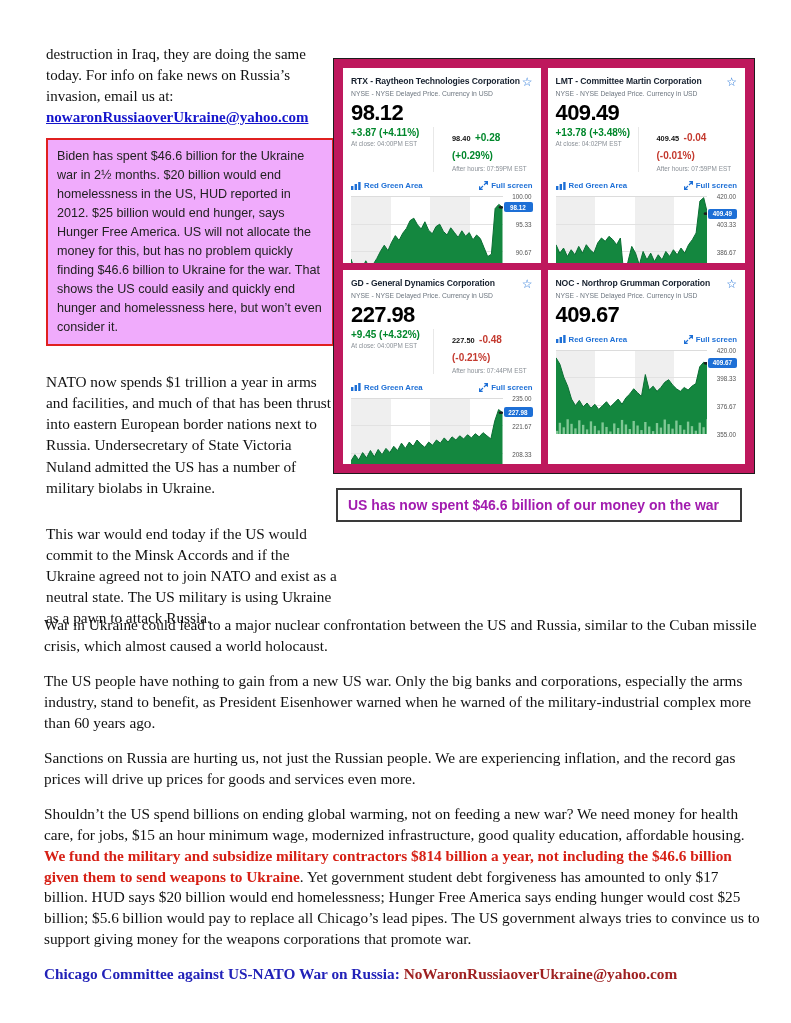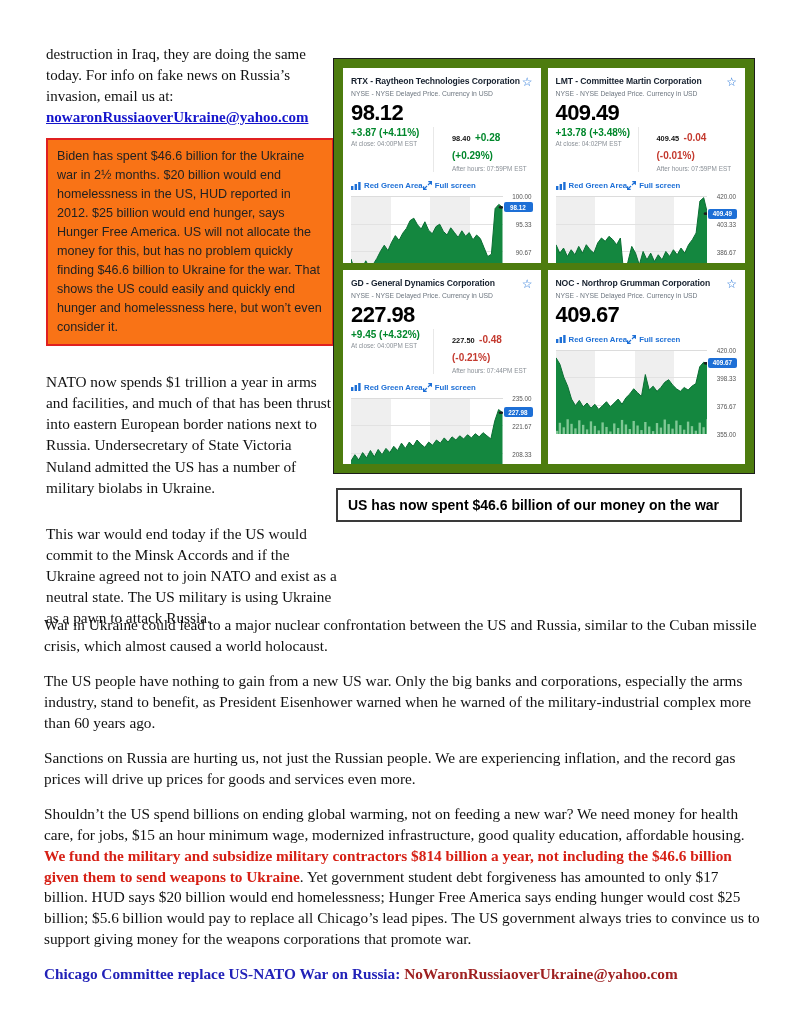--- a/index.html
+++ b/index.html
@@ -3,47 +3,47 @@
 <meta charset="utf-8">
 <style>
   html,body{margin:0;padding:0;}
   body{width:791px;height:1023px;position:relative;background:#ffffff;
        font-family:"Liberation Serif",serif;color:#111;overflow:hidden;}
 
   
   .col-left{position:absolute;left:46px;top:44px;width:292px;}
   .intro{font-size:15px;line-height:1.4;}
   .email-link{color:#1515cc;font-weight:bold;text-decoration:underline;font-size:15px;}
-  .yellow-box{box-sizing:border-box;margin-top:10px;width:288px;background:#f97316;
+  .yellow-box{box-sizing:border-box;margin-top:10px;width:288px;background:#f0abfc;
       border:2px solid #e02020;padding:7px 9px;font-family:"Liberation Sans",sans-serif;
       font-size:12.6px;line-height:1.51;color:#222;}
   .para{margin-top:25px;font-size:15.3px;line-height:1.38;width:292px;}
 
   
   .col-right{position:absolute;left:333px;top:45px;width:422px;}
   .title-box{box-sizing:border-box;width:410px;border:2px solid #2b2b2b;padding:5px 10px 6px;
       font-weight:bold;font-size:17px;line-height:1.32;color:#2222b8;}
-  .panel{box-sizing:border-box;margin-top:13px;width:422px;height:416px;background:#4d7c0f;
+  .panel{box-sizing:border-box;margin-top:13px;width:422px;height:416px;background:#be185d;
       border:1px solid #1c1c1c;padding:9px;display:grid;grid-template-columns:1fr 1fr;gap:7px;}
   .card{background:#fff;padding:8px 8px 3px;font-family:"Liberation Sans",sans-serif;
       position:relative;overflow:hidden;}
   .card-head{display:flex;justify-content:space-between;align-items:flex-start;}
   .card-title{font-size:8.6px;font-weight:bold;color:#16202e;letter-spacing:-0.1px;}
   .star{color:#1d6fd6;font-size:12px;line-height:1;cursor:pointer;}
   .card-sub{font-size:6.8px;color:#6e7780;margin-top:2px;}
   .price{font-size:22px;font-weight:bold;color:#000;margin-top:4px;letter-spacing:-0.6px;line-height:1.05;}
   .change-row{display:flex;margin-top:3px;}
   .chg-left{width:82px;flex:0 0 82px;}
   .chg-right{flex:1;border-left:1px solid #e8e8e8;padding-left:18px;}
   .chg{font-size:10px;font-weight:bold;}
   .pos{color:#00872b;}
   .neg{color:#c43a2f;}
   .after-price{font-size:7.4px;font-weight:bold;color:#111;}
   .when{font-size:6.4px;color:#8a9097;margin-top:2px;}
-  .links-row{display:flex;gap:0;margin-top:9px;align-items:center;}
+  .links-row{display:flex;gap:0;margin-top:9px;align-items:center;justify-content:space-between;}
   .link{display:inline-flex;gap:3px;align-items:center;color:#1d6fd6;font-size:7.8px;
       font-weight:bold;cursor:pointer;}
   .link svg{display:block;}
   .chart-area{display:flex;margin-top:6px;height:84px;}
   .plot{flex:1;position:relative;
       background-image:
         linear-gradient(#dcdcdc,#dcdcdc),
         linear-gradient(#e2e2e2,#e2e2e2),
         linear-gradient(#e2e2e2,#e2e2e2),
         linear-gradient(#dcdcdc,#dcdcdc),
@@ -51,21 +51,21 @@
       background-size:100% 1px,100% 1px,100% 1px,100% 1px,100% 100%;
       background-position:0 0,0 33.33%,0 66.67%,0 100%,0 0;
       background-repeat:no-repeat;}
   .axis{width:30px;flex:0 0 30px;position:relative;font-size:6.3px;color:#555;}
   .tick{position:absolute;right:1px;transform:translateY(-50%);white-space:nowrap;}
   .t0{top:0}.t1{top:33.33%}.t2{top:66.67%}.t3{top:100%}
   .badge{position:absolute;left:1px;right:0;background:#1d6fd6;color:#fff;font-weight:bold;
       font-size:6.3px;padding:1.5px 0;border-radius:2px;text-align:center;transform:translateY(-50%);}
   .banner{box-sizing:border-box;margin-top:14px;margin-left:3px;width:406px;border:2px solid #3a3a3a;
       padding:7px 10px;font-family:"Liberation Sans",sans-serif;font-weight:bold;font-size:14px;
-      color:#000000;}
+      color:#a21caf;}
 
   
   .bottom{position:absolute;left:44px;top:607px;width:716px;font-size:15.3px;line-height:1.37;}
   .bottom p{margin:8px 0 14px;}
   .red-bold{color:#d62015;font-weight:bold;}
   .footer{margin-top:7px;font-weight:bold;font-size:15.3px;}
   .footer .org{color:#2222b8;}
   .footer .mail{color:#9e2121;text-decoration:none;}
 </style>
 </head>
@@ -461,15 +461,15 @@
 
   <div class="banner">US has now spent $46.6 billion of our money on the war</div>
 </div>
 
 <div class="bottom">
   <p>War in Ukraine could lead to a major nuclear confrontation between the US and Russia, similar to the Cuban missile crisis, which almost caused a world holocaust.</p>
   <p>The US people have nothing to gain from a new US war. Only the big banks and corporations, especially the arms industry, stand to benefit, as President Eisenhower warned when he warned of the military-industrial complex more than 60 years ago.</p>
   <p>Sanctions on Russia are hurting us, not just the Russian people. We are experiencing inflation, and the record gas prices will drive up prices for goods and services even more.</p>
   <p><span>Shouldn’t the US spend billions on ending global warming, not on feeding a new war? We need money for health care, for jobs, $15 an hour minimum wage, modernized infrastructure, good quality education, affordable housing. </span><span class="red-bold">We fund the military and subsidize military contractors $814 billion a year, not including the $46.6 billion given them to send weapons to Ukraine</span><span>. Yet government student debt forgiveness has amounted to only $17 billion. HUD says $20 billion would end homelessness; Hunger Free America says ending hunger would cost $25 billion; $5.6 billion would pay to replace all Chicago’s lead pipes. The US government always tries to convince us to support giving money for the weapons corporations that promote war.</span></p>
   <div class="footer">
-    <span class="org">Chicago Committee replace US-NATO War on Russia: </span><a class="mail" href="#">NoWaronRussiaoverUkraine@yahoo.com</a>
+    <span class="org">Chicago Committee against US-NATO War on Russia: </span><a class="mail" href="#">NoWaronRussiaoverUkraine@yahoo.com</a>
   </div>
 </div>
 
 </body></html>

